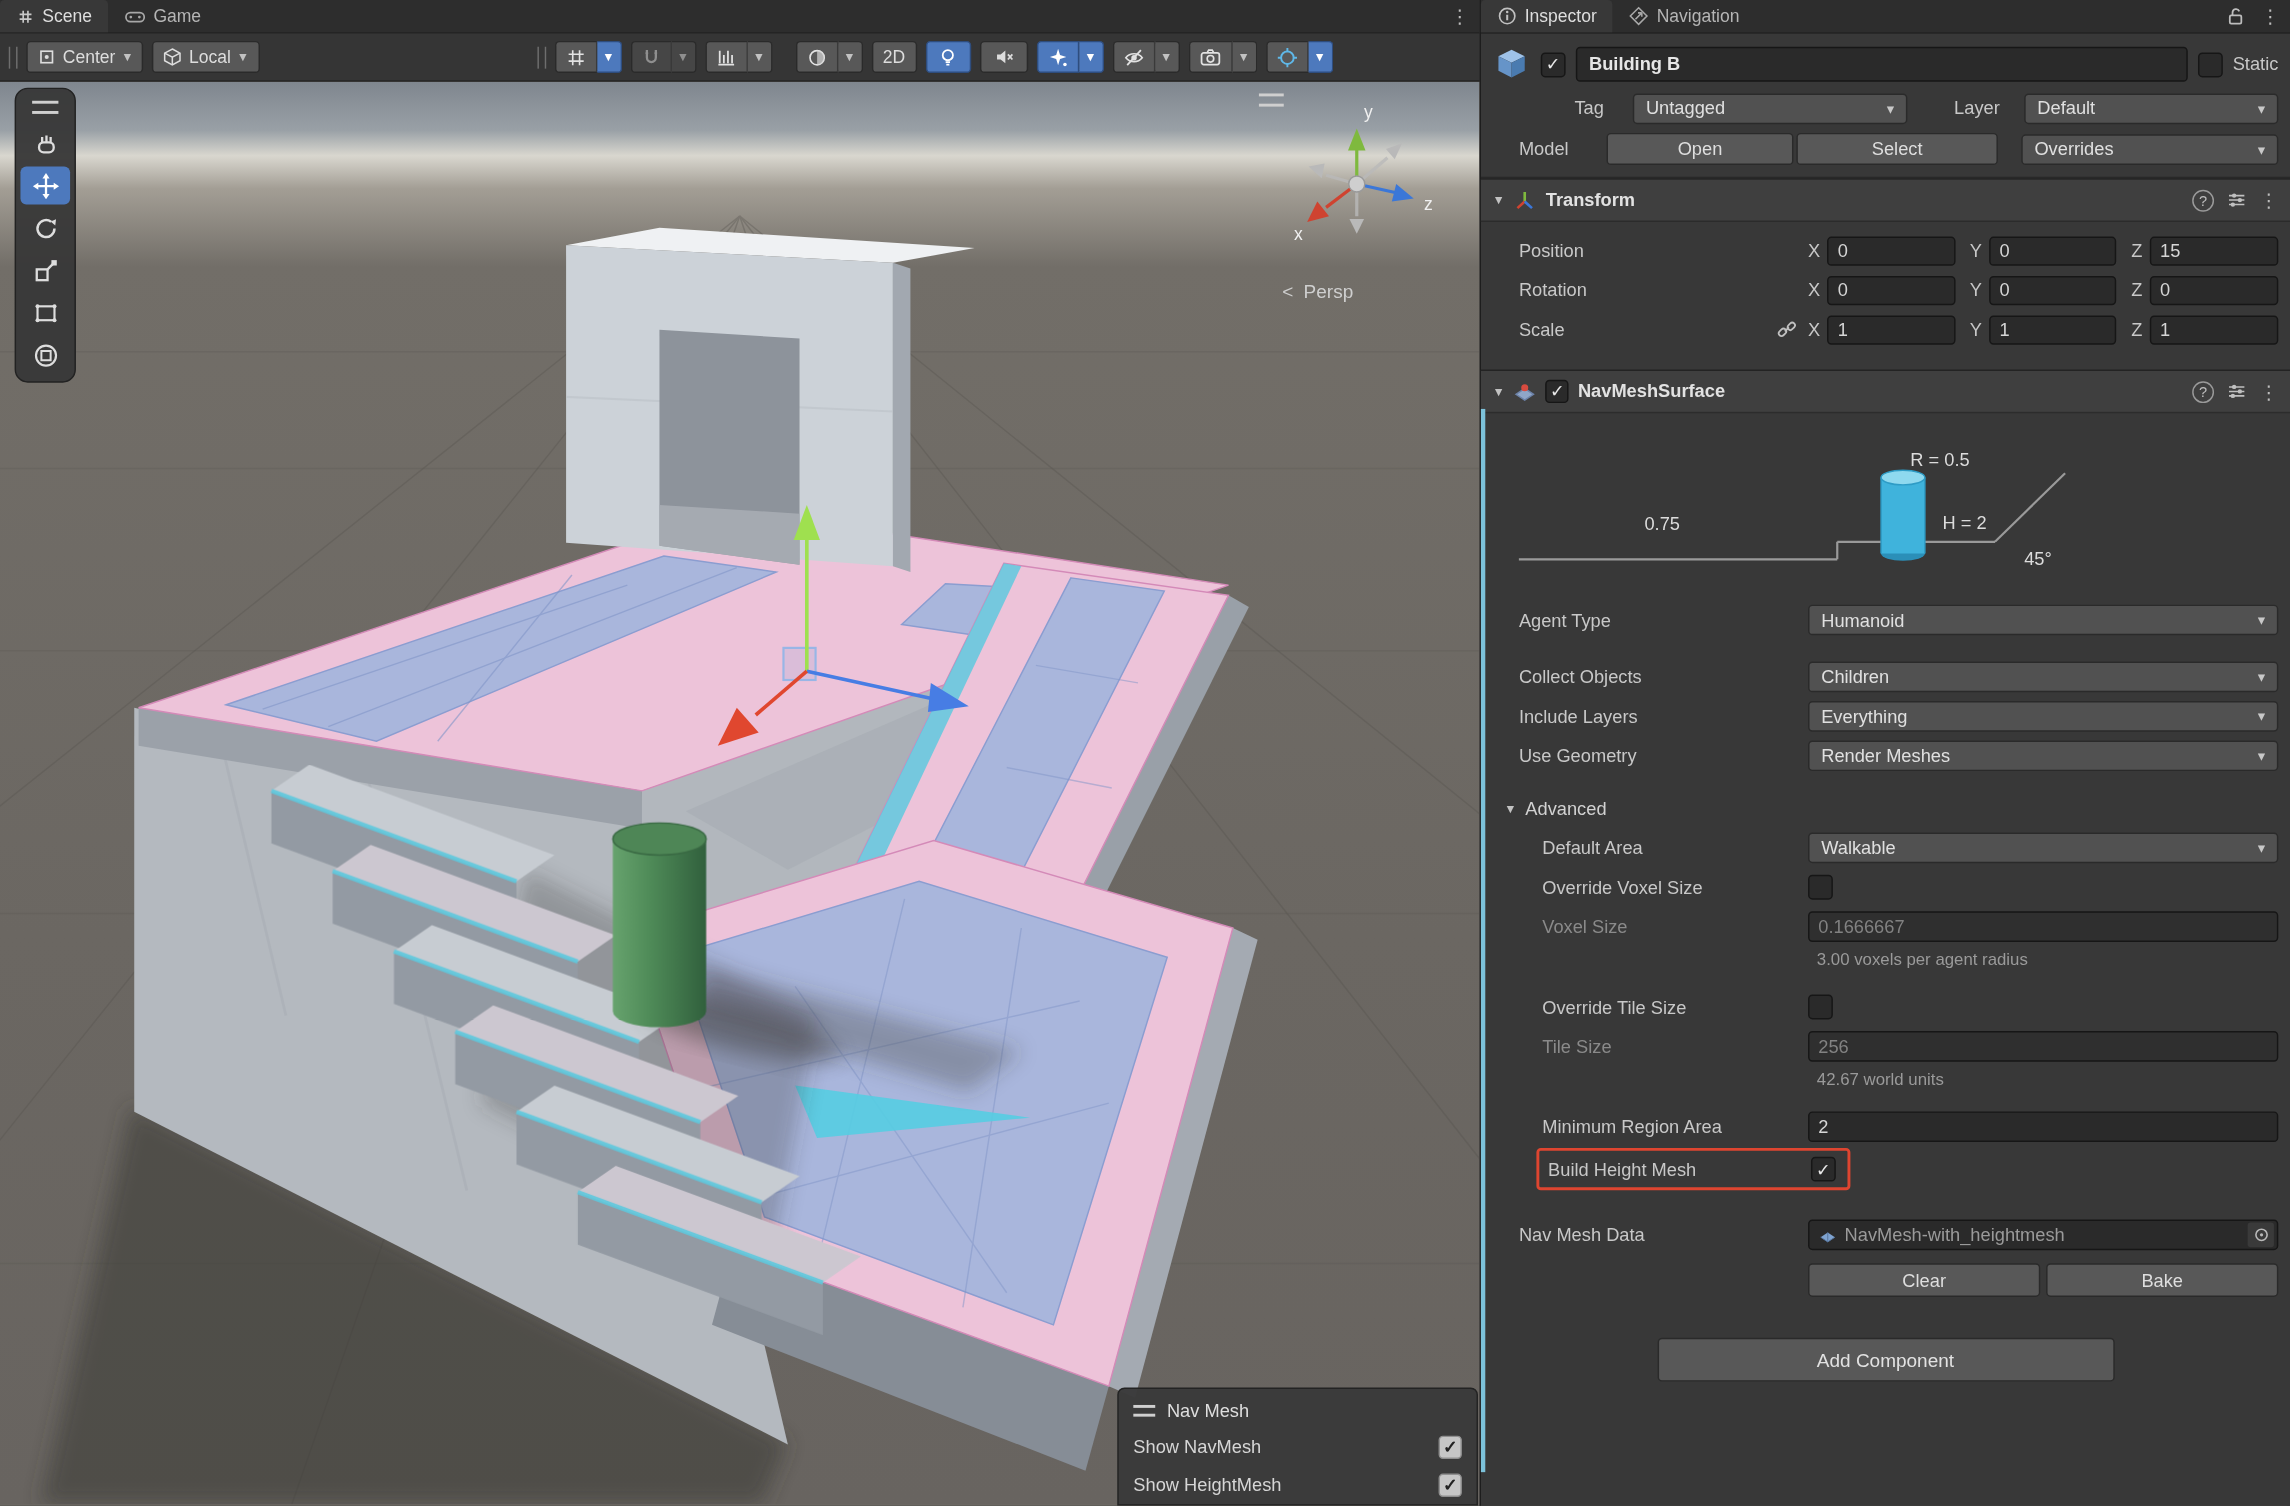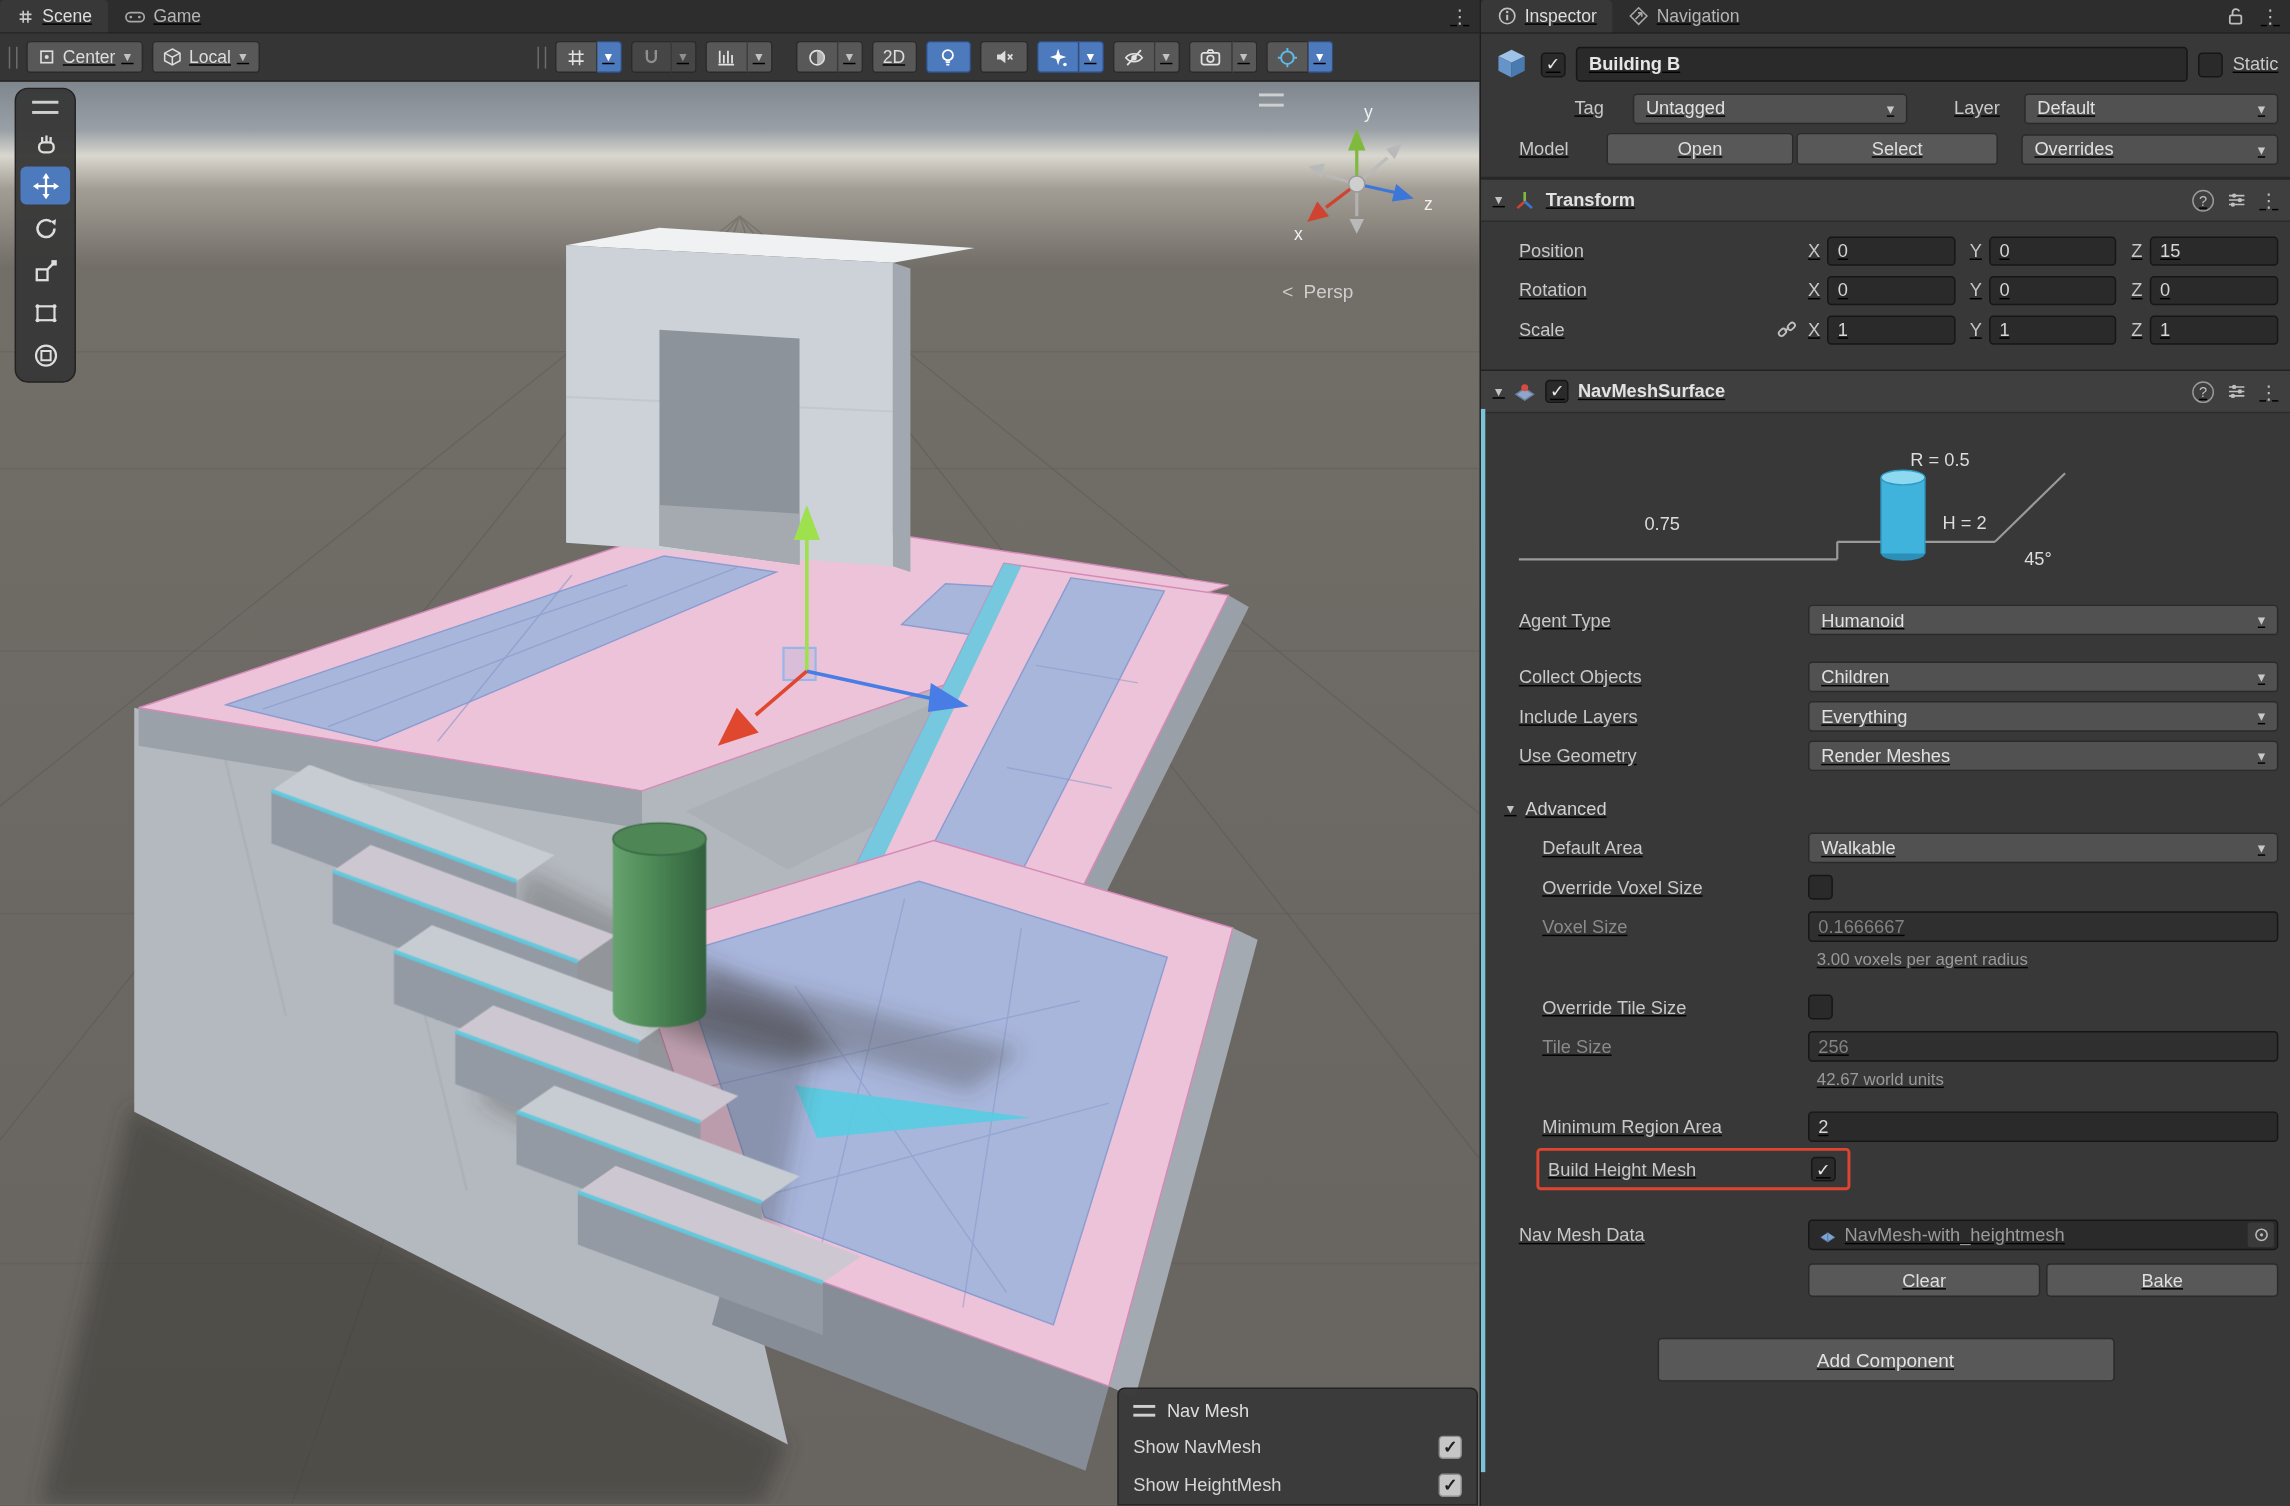--- a/index.html
+++ b/index.html
@@ -1,18 +1,18 @@
 <!DOCTYPE html>
 <html><head>
 <meta charset="utf-8">
 <style>
   * { box-sizing: border-box; margin: 0; padding: 0; }
   html,body { background:#1b1b1b; }
   body { font-family: "Liberation Sans", sans-serif; }
-  #viewport-wrap { width:2290px; height:1506px; overflow:hidden; position:relative;text-decoration:underline; }
+  #viewport-wrap { width:2290px; height:1506px; overflow:hidden; position:relative; }
   #stage { width:1568px; height:1031px; transform:scale(1.46046); transform-origin:0 0;
            display:flex; background:#383838; color:#d2d2d2; font-size:12.5px; }
   svg { display:block; }
 
   
   .tabbar { height:23px; background:#2d2d2d; display:flex; align-items:stretch; flex:none;
             border-bottom:1px solid #242424; }
   .tab { display:flex; align-items:center; gap:5px; padding:0 11px; color:#b5b5b5; font-size:12px; }
   .tab.active { background:#383838; color:#dedede; border-radius:3px 3px 0 0; }
   .kebab { color:#bdbdbd; font-size:13px; display:flex; align-items:center; padding:0 7px; }

